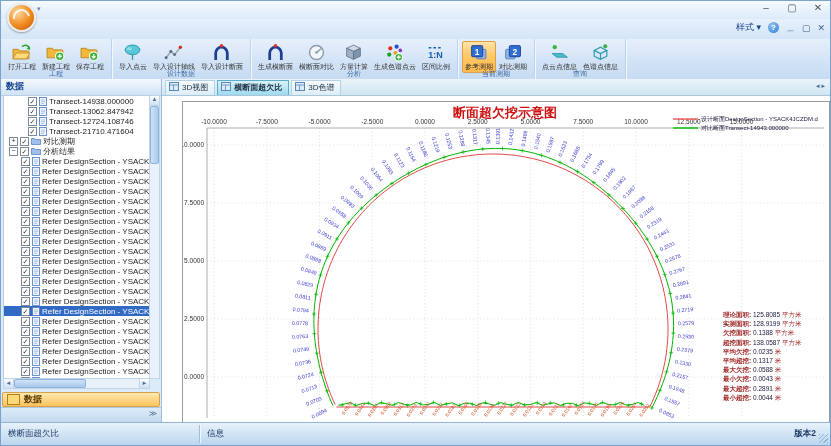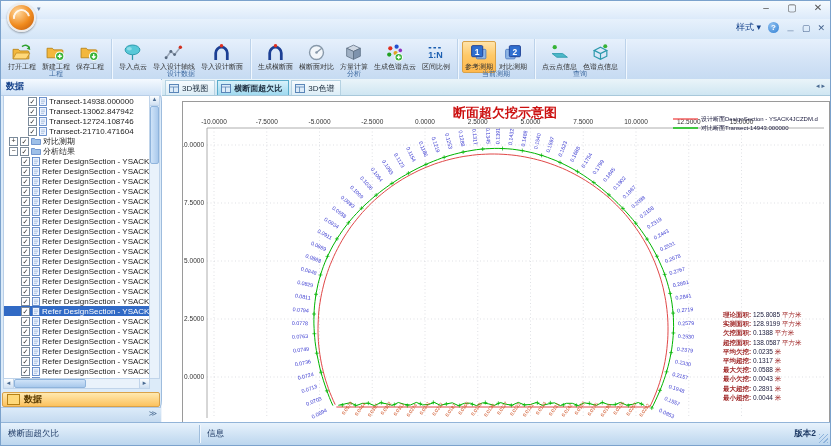--- a/index.html
+++ b/index.html
@@ -37,21 +37,21 @@
           padding:2px 4px 11px;border-right:1px solid #bcd2ea;box-shadow:1px 0 0 #f0f7fe;}
   .rgroup-label{position:absolute;bottom:0;left:0;right:0;text-align:center;
           font-size:7px;color:#3e6aa0;}
   .rbtn{display:flex;flex-direction:column;align-items:center;padding:0 2px;
           font-size:7px;color:#333;white-space:nowrap;border:1px solid transparent;}
   .rbtn .ricon{width:20px;height:20px;display:flex;align-items:center;justify-content:flex-start;}
   .rbtn.active{background:linear-gradient(#ffe3a9,#ffc968 45%,#ffb84d);
           border:1px solid #d9a249;border-radius:2px;}
   
   .sidebar{position:absolute;top:78px;left:0;width:160px;bottom:22px;
-          background:#dcebf9;border-right:1px solid #9ebcdd;border-radius:23px;}
+          background:#dcebf9;border-right:1px solid #9ebcdd;}
   .sb-header{height:14px;background:linear-gradient(#f5faff,#cfe2f6);border-bottom:1px solid #b9cfe8;
           font-size:9px;font-weight:bold;color:#15428b;padding:1px 5px;}
   .tree{position:absolute;top:16px;left:2px;right:11px;bottom:44px;background:#fff;
           border:1px solid #b9cfe8;overflow:hidden;font-size:8px;color:#222;}
   .trow{height:10px;display:flex;align-items:center;gap:2px;white-space:nowrap;}
   .trow.sel{background:#316ac5;color:#fff;}
   .xbox{width:7px;height:7px;border:1px solid #7a8a9a;background:#fff;font-size:7px;
           line-height:6px;text-align:center;color:#333;flex:0 0 auto;}
   .cbox{width:7px;height:7px;border:1px solid #7a8a9a;background:#fff;flex:0 0 auto;
           font-size:7px;line-height:7px;text-align:center;color:#333;}
@@ -64,21 +64,21 @@
   .sb-panelbar{position:absolute;left:1px;right:1px;bottom:16px;height:15px;
           background:linear-gradient(#ffe9b0,#fcc25e);border:1px solid #d9a249;border-radius:2px;
           font-size:9px;font-weight:bold;color:#5a3b00;display:flex;align-items:center;gap:4px;padding:0 4px;box-sizing:border-box;}
   .sb-bottomstrip{position:absolute;left:0;right:0;bottom:0;height:15px;
           background:linear-gradient(#dcebf9,#c3d9ef);border-top:1px solid #b0c8e4;}
   .sb-bottomstrip .chev{position:absolute;right:4px;top:1px;font-size:8px;color:#4a6b92;}
   
   .doc-area{position:absolute;left:161px;right:0;top:78px;bottom:22px;background:#fff;}
   .doc-tabs{height:16px;background:linear-gradient(#eaf4f9,#cfe6f2);border-bottom:1px solid #a8c8da;
           display:flex;align-items:flex-end;padding-left:3px;gap:2px;}
-  .dtab{display:flex;align-items:center;gap:3px;font-size:8px;color:#234;
+  .dtab{display:flex;align-items:flex-start;gap:3px;font-size:8px;color:#234;
           padding:1px 6px 1px 3px;border:1px solid #b5d2e2;border-bottom:none;
           background:linear-gradient(#f6fbfe,#dcedf6);height:12px;}
   .dtab.active{background:linear-gradient(#d8f2fb,#9fd9ef);border-color:#5aaccb;font-weight:bold;}
   .tab-scroll{position:absolute;right:3px;top:3px;font-size:7px;color:#4a6b92;letter-spacing:2px;}
   .chart-frame{position:absolute;left:20px;top:22px;width:646px;height:320px;border:1px solid #9a9a9a;background:#fff;}
   
   .statusbar{position:absolute;left:0;right:0;bottom:0;height:22px;
           background:linear-gradient(#e7f2fc,#bcd6ee);border-top:1px solid #92b4d8;
           font-size:8.5px;color:#1f3b66;}
   .statusbar .s-left{position:absolute;left:7px;top:5px;}

